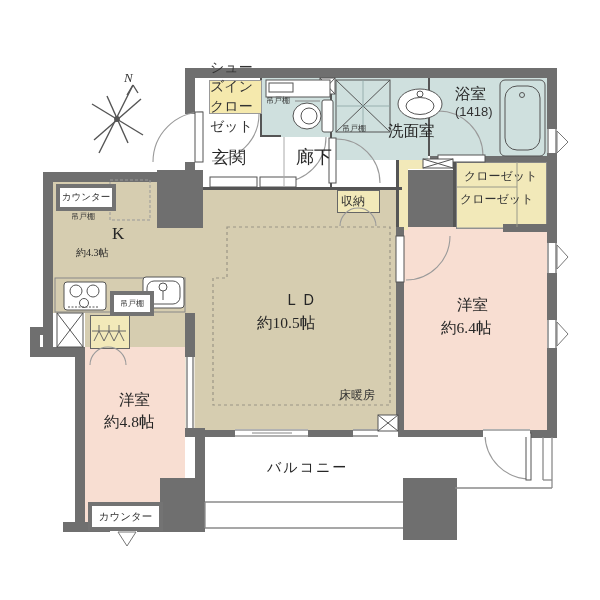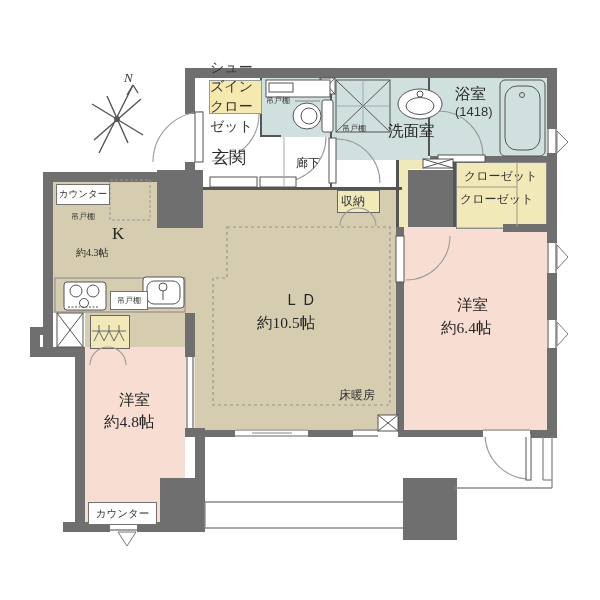--- a/index.html
+++ b/index.html
@@ -7,21 +7,21 @@
         font-family:"Liberation Sans",sans-serif;}
   .abs{position:absolute;}
   .fill-wet{background:#cfe0de;}
   .fill-living{background:#d6cdb0;}
   .fill-bed{background:#f8ded2;}
   .fill-closet{background:#f2e9b9;}
   .wall{position:absolute;background:#6f6f6f;}
   .twall{position:absolute;background:#555555;}
   .roomlabel{position:absolute;color:#262626;font-family:"Liberation Serif",serif;white-space:nowrap;}
   .smalllabel{position:absolute;color:#333333;font-family:"Liberation Sans",sans-serif;white-space:nowrap;}
-  .labelbox{position:absolute;background:#ffffff;border:1px solid #737373;display:flex;
+  .labelbox{position:absolute;background:#ffffff;border:4px solid #737373;display:flex;
             align-items:center;justify-content:center;color:#333;}
   .yellowbox{position:absolute;background:#f5e9ad;border:1px solid #999;display:flex;
              flex-direction:column;align-items:center;justify-content:center;color:#333;}
   svg{position:absolute;left:0;top:0;}
 </style>
 </head>
 <body>
 
 <div id="plan">
 
@@ -248,27 +248,28 @@
   <div class="roomlabel" style="left:257px;top:313px;font-size:15.5px;">約10.5帖</div>
   <div class="smalllabel" style="left:339px;top:387px;font-size:12px;">床暖房</div>
 
   <div class="roomlabel" style="left:457px;top:295px;font-size:15.5px;">洋室</div>
   <div class="roomlabel" style="left:441px;top:318px;font-size:15.5px;">約6.4帖</div>
 
   <div class="roomlabel" style="left:119px;top:390px;font-size:15.5px;">洋室</div>
   <div class="roomlabel" style="left:104px;top:412px;font-size:15.5px;">約4.8帖</div>
 
   <div class="roomlabel" style="left:212px;top:146px;font-size:17px;">玄関</div>
-  <div class="roomlabel" style="left:296px;top:155px;font-size:12px;">廊下</div>
+  <div class="roomlabel" style="left:296px;top:145px;font-size:18px;">廊下</div>
   <div class="roomlabel" style="left:388px;top:121px;font-size:15.5px;">洗面室</div>
   <div class="roomlabel" style="left:455px;top:84px;font-size:15.5px;">浴室</div>
   <div class="smalllabel" style="left:455px;top:104px;font-size:13px;">(1418)</div>
 
   <div class="smalllabel" style="left:341px;top:193px;font-size:12px;">収納</div>
   <div class="smalllabel" style="left:464px;top:168px;font-size:12px;">クローゼット</div>
   <div class="smalllabel" style="left:460px;top:191px;font-size:12px;">クローゼット</div>
 
+  <div class="roomlabel" style="left:267px;top:459px;font-size:14px;letter-spacing:2px;">バルコニー</div>
 
   <div class="smalllabel" style="left:266px;top:95px;font-size:8px;">吊戸棚</div>
   <div class="smalllabel" style="left:342px;top:123px;font-size:8px;">吊戸棚</div>
   <div class="smalllabel" style="left:71px;top:211px;font-size:8px;">吊戸棚</div>
 
 </div>
 
 </body></html>

